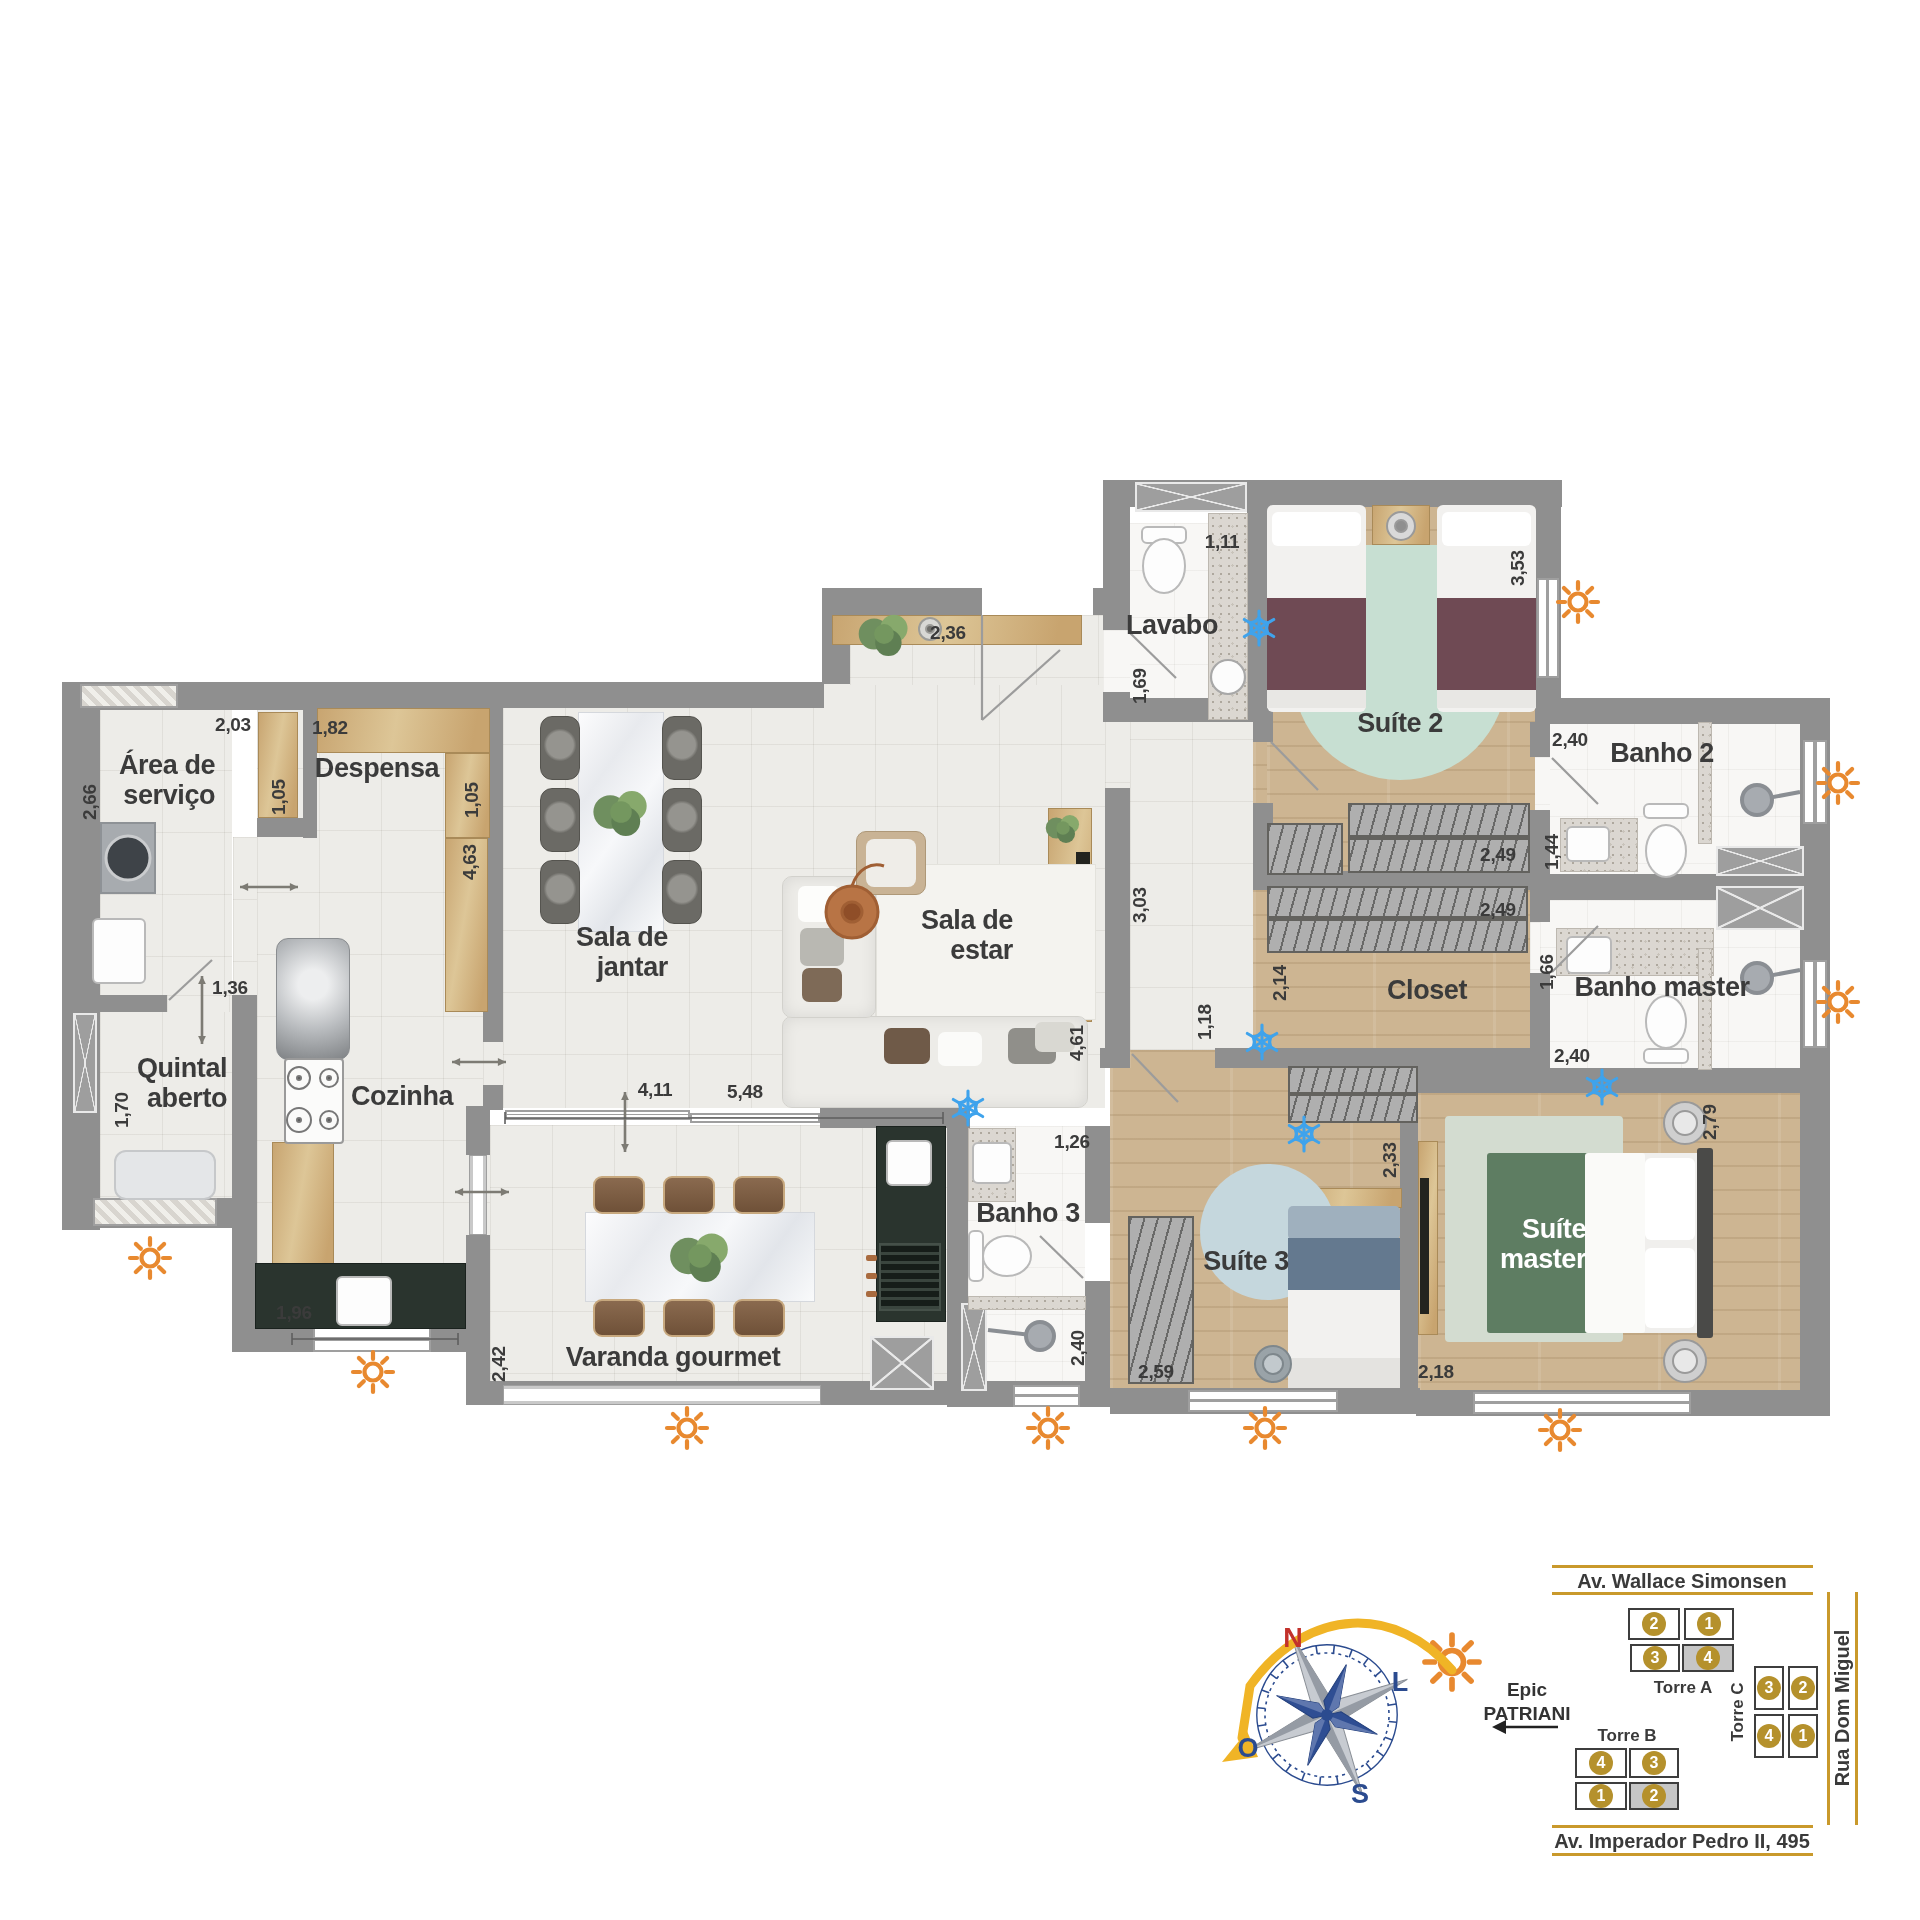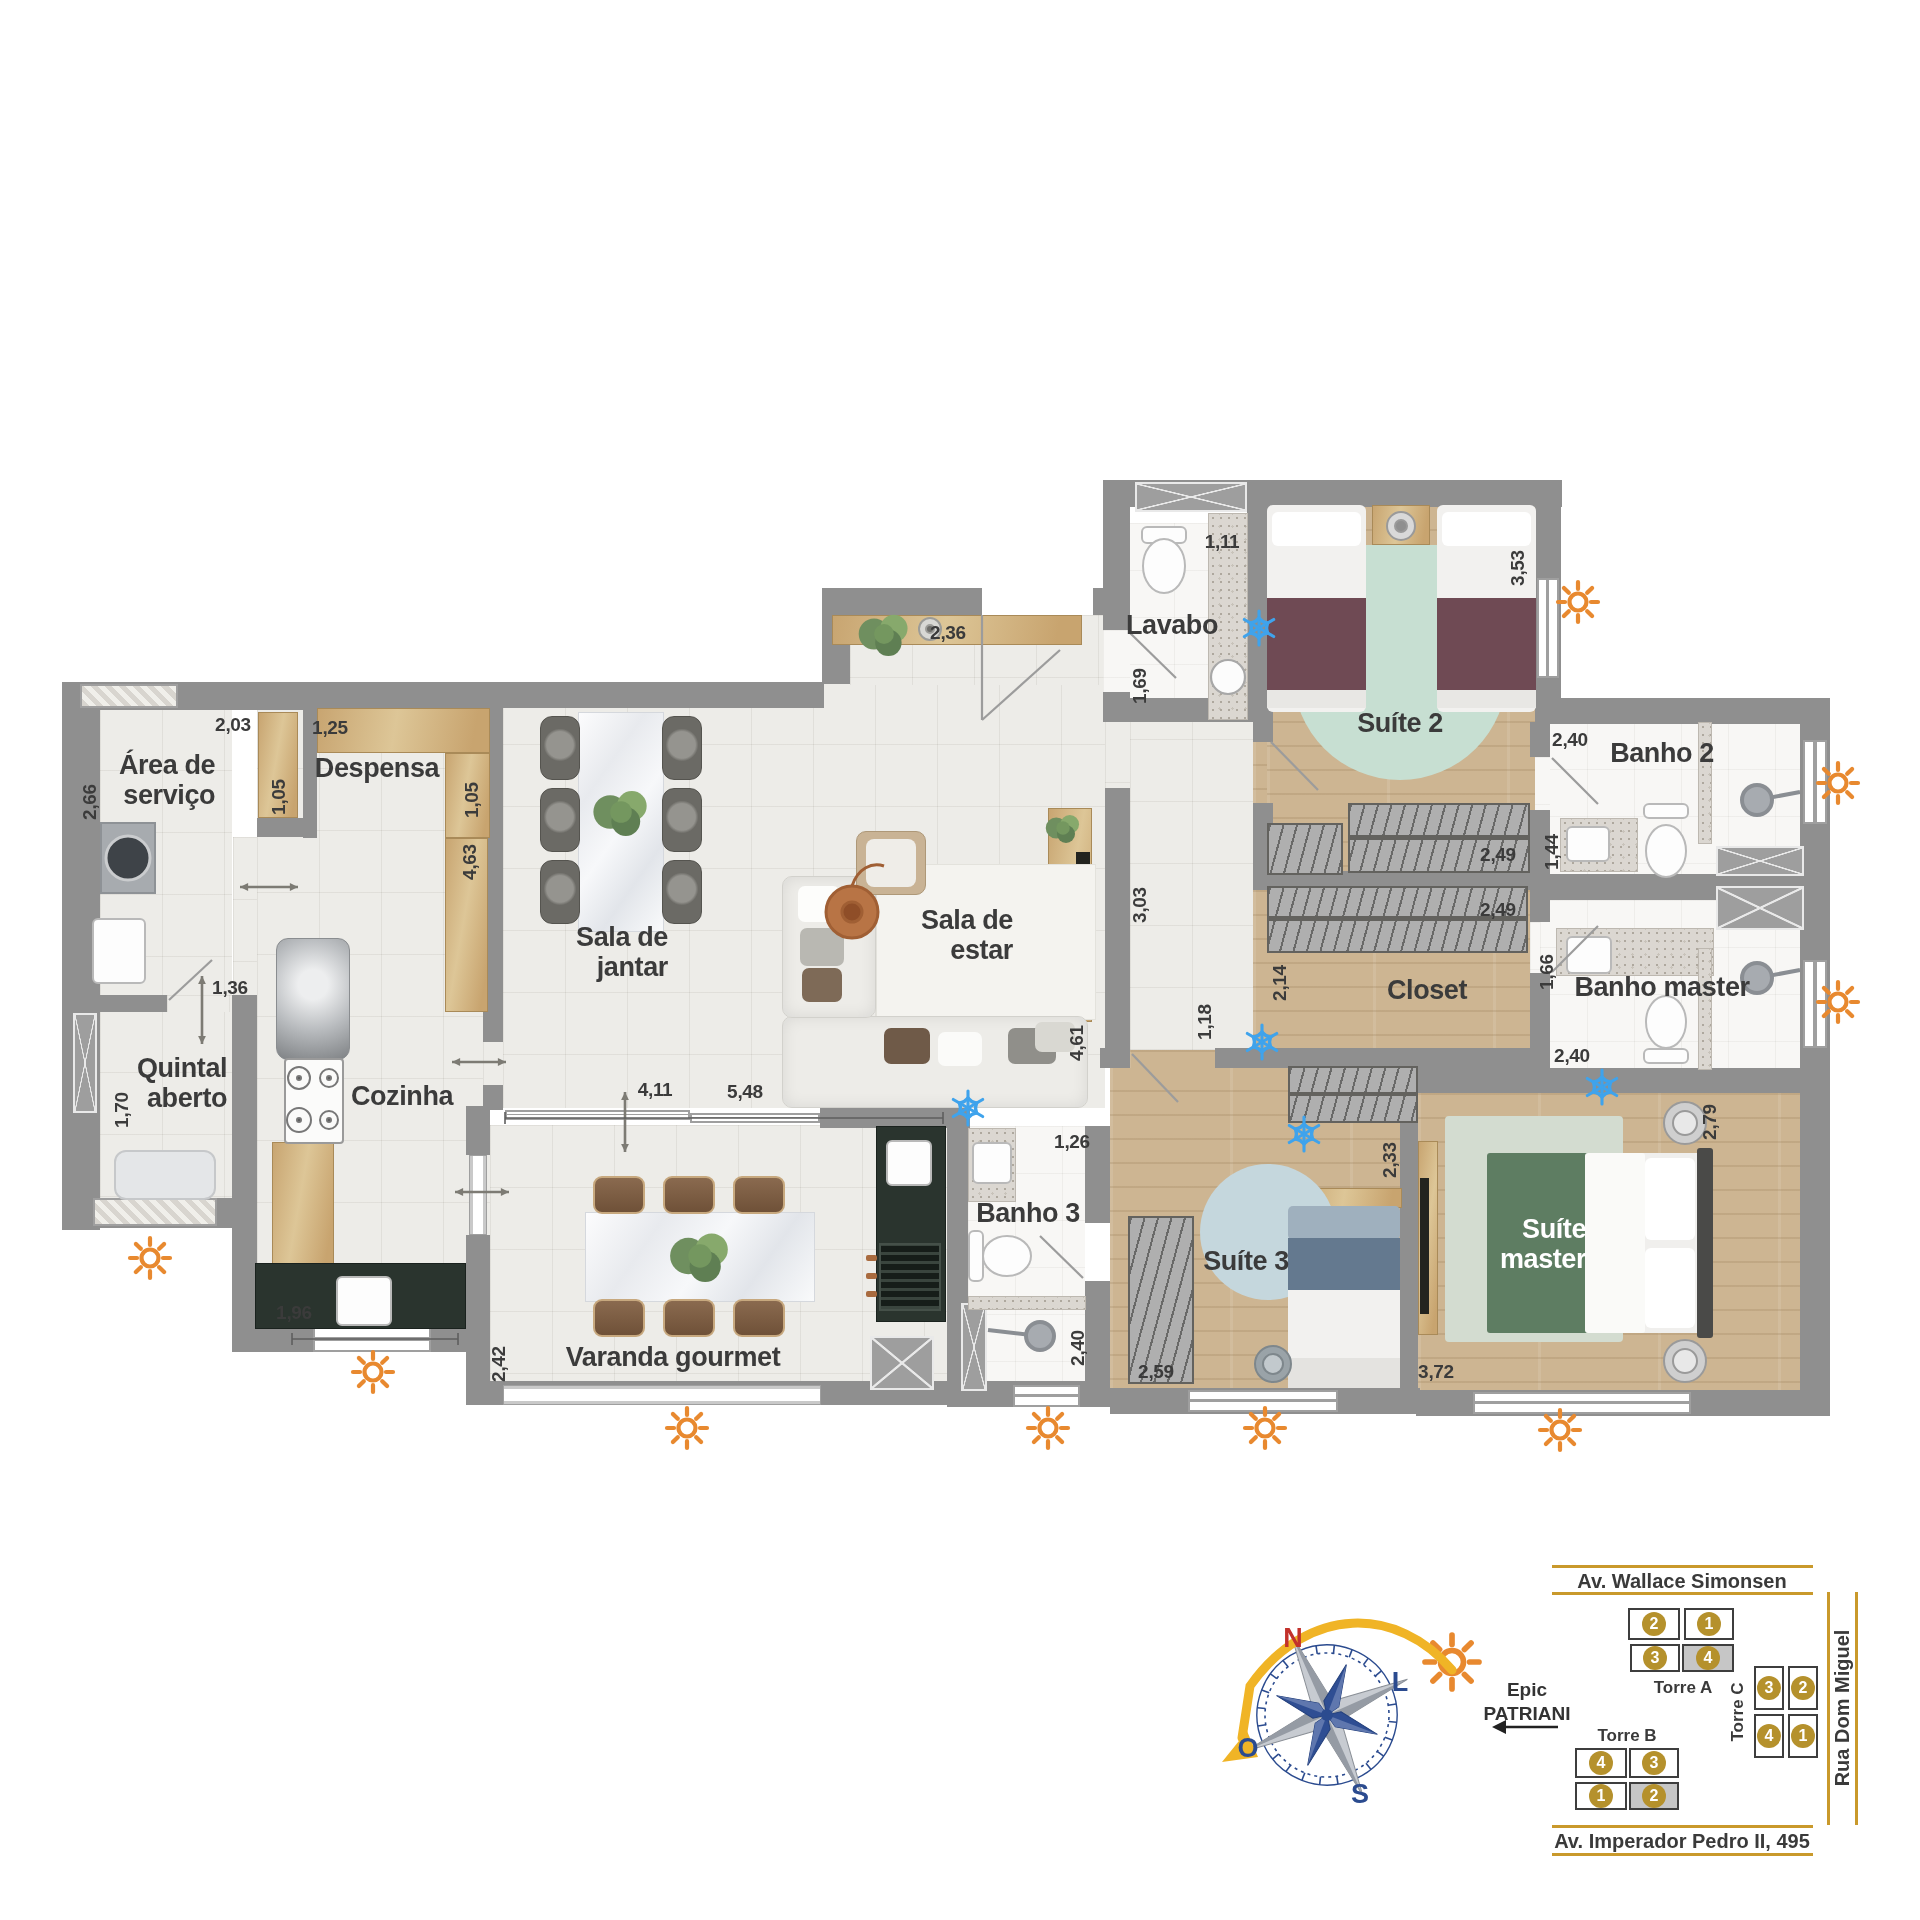--- a/index.html
+++ b/index.html
@@ -655,21 +655,21 @@
 aberto</div>
       <div class="rlabel" style="left: 402px; top: 1096px;">Cozinha</div>
       <div class="rlabel" style="left: 673px; top: 1357px;">Varanda gourmet</div>
       <div class="rlabel" style="left: 1028px; top: 1213px;">Banho 3</div>
       <div class="rlabel" style="left: 1246px; top: 1261px;">Suíte 3</div>
       <div class="rlabel light" style="left: 1543px; top: 1244px;">Suíte
 master</div>
       <div class="dim" style="left: 233px; top: 725px;">2,03</div>
       <div class="dim v" style="left: 90px; top: 802px;">2,66</div>
       <div class="dim v" style="left: 279px; top: 797px;">1,05</div>
-      <div class="dim" style="left: 330px; top: 728px;">1,25</div>
+      <div class="dim" style="left: 330px; top: 728px;">1,82</div>
       <div class="dim v" style="left: 472px; top: 800px;">1,05</div>
       <div class="dim v" style="left: 470px; top: 862px;">4,63</div>
       <div class="dim" style="left: 948px; top: 633px;">2,36</div>
       <div class="dim" style="left: 1222px; top: 542px;">1,11</div>
       <div class="dim v" style="left: 1140px; top: 686px;">1,69</div>
       <div class="dim v" style="left: 1518px; top: 568px;">3,53</div>
       <div class="dim" style="left: 1570px; top: 740px;">2,40</div>
       <div class="dim v" style="left: 1552px; top: 852px;">1,44</div>
       <div class="dim" style="left: 1498px; top: 855px;">2,49</div>
       <div class="dim" style="left: 1498px; top: 910px;">2,49</div>
@@ -682,21 +682,21 @@
       <div class="dim" style="left: 655px; top: 1090px;">4,11</div>
       <div class="dim v" style="left: 1205px; top: 1022px;">1,18</div>
       <div class="dim" style="left: 230px; top: 988px;">1,36</div>
       <div class="dim v" style="left: 122px; top: 1110px;">1,70</div>
       <div class="dim" style="left: 294px; top: 1313px;">1,96</div>
       <div class="dim v" style="left: 499px; top: 1364px;">2,42</div>
       <div class="dim" style="left: 1072px; top: 1142px;">1,26</div>
       <div class="dim v" style="left: 1078px; top: 1348px;">2,40</div>
       <div class="dim v" style="left: 1390px; top: 1160px;">2,33</div>
       <div class="dim" style="left: 1156px; top: 1372px;">2,59</div>
-      <div class="dim" style="left: 1436px; top: 1372px;">3,72</div>
+      <div class="dim" style="left: 1436px; top: 1372px;">2,18</div>
       <div class="dim v" style="left: 1710px; top: 1122px;">2,79</div>
       <div class="cletter north" style="left: 1293px; top: 1638px;">N</div>
       <div class="cletter " style="left: 1400px; top: 1682px;">L</div>
       <div class="cletter " style="left: 1360px; top: 1794px;">S</div>
       <div class="cletter " style="left: 1248px; top: 1748px;">O</div>
       <div class="epic" style="left: 1527px; top: 1702px;">
         <div>Epic</div>
         <div>PATRIANI</div>
       </div>
     </div>

